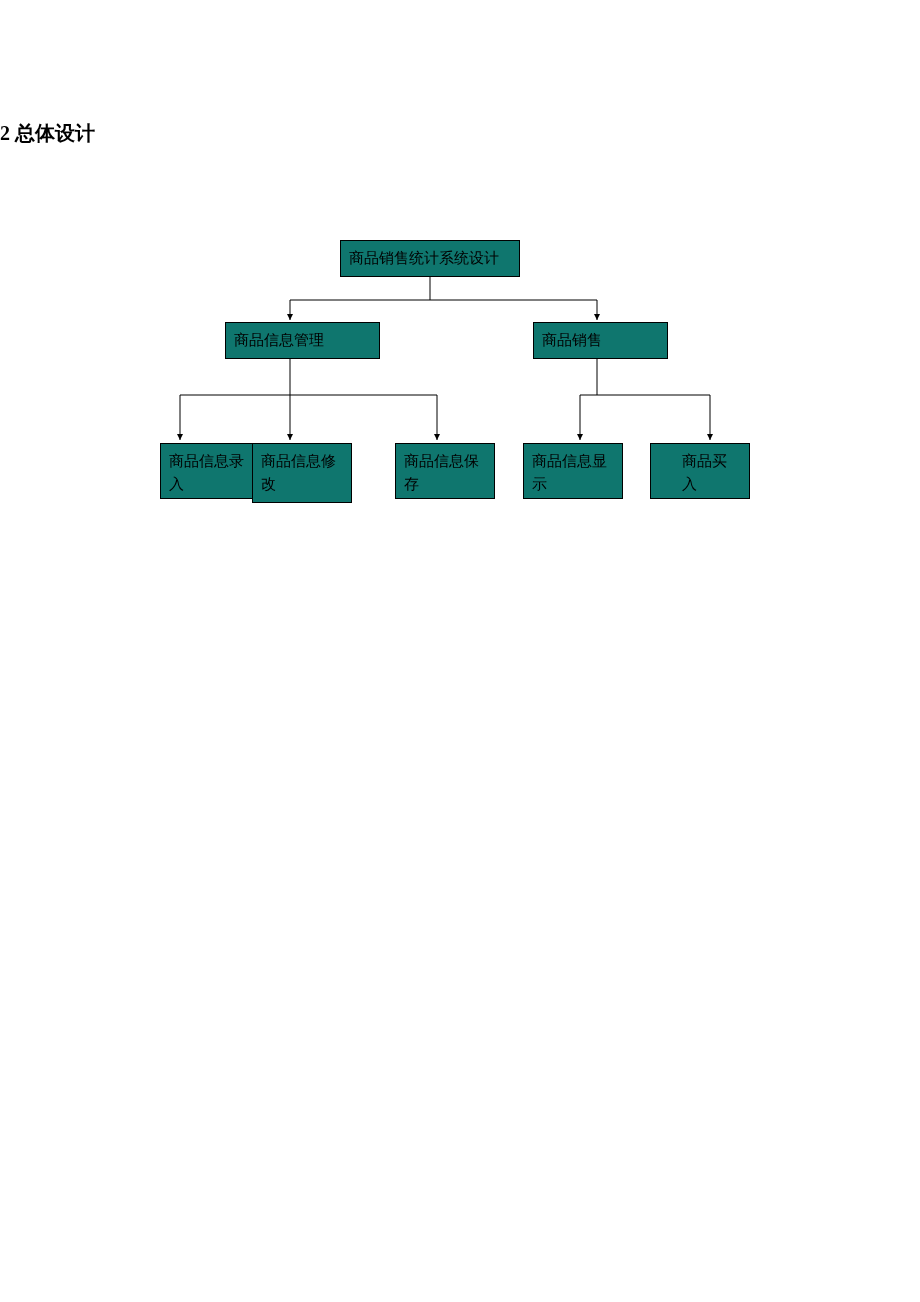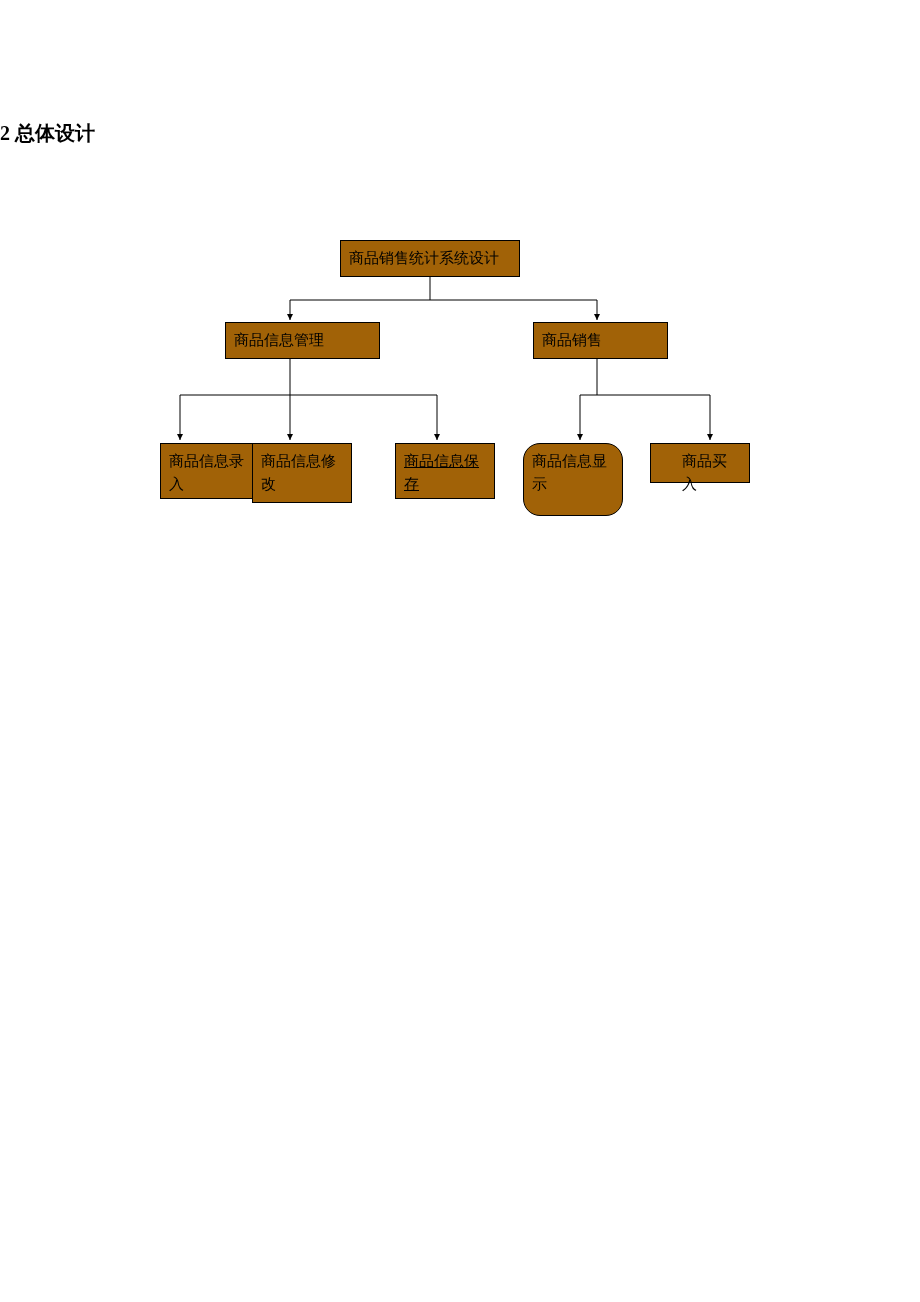--- a/index.html
+++ b/index.html
@@ -16,21 +16,21 @@
       right: 0;
       top: 120px;
       text-align: left;
       font-size: 20px;
       font-weight: bold;
       color: #000;
     }
     .box {
       position: absolute;
       border: 1px solid #000;
-      background: #a16207;
+      background: #0f766e;
       padding: 6px 8px;
       font-size: 15px;
       color: #000;
       line-height: 1.5;
     }
     svg.connectors {
       position: absolute;
       left: 0;
       top: 0;
       width: 920px;
@@ -71,15 +71,15 @@
   <line x1="710" y1="395" x2="710" y2="440" stroke="#000" stroke-width="1" marker-end="url(#arrow)"></line>
 </svg>
 
 <div class="box" style="left:340px; top:240px; width:180px; text-align:left;">商品销售统计系统设计</div>
 
 <div class="box" style="left:225px; top:322px; width:155px;">商品信息管理</div>
 <div class="box" style="left:533px; top:322px; width:135px; text-align:left;">商品销售</div>
 
 <div class="box" style="left:138px; top:443px; width:100px; height:56px;margin-left:22px;">商品信息录入</div>
 <div class="box" style="left:252px; top:443px; width:100px; height:60px;">商品信息修改</div>
-<div class="box" style="left:395px; top:443px; width:100px; height:56px;text-decoration:underline;">商品信息保存</div>
-<div class="box" style="left:523px; top:443px; width:100px; height:73px;border-radius:17px;">商品信息显示</div>
-<div class="box" style="left:650px; top:443px; width:100px; height:40px;padding-left:31px;">商品买入</div>
+<div class="box" style="left:395px; top:443px; width:100px; height:56px;">商品信息保存</div>
+<div class="box" style="left:523px; top:443px; width:100px; height:56px;">商品信息显示</div>
+<div class="box" style="left:650px; top:443px; width:100px; height:56px;padding-left:31px;">商品买入</div>
 
 </body></html>

